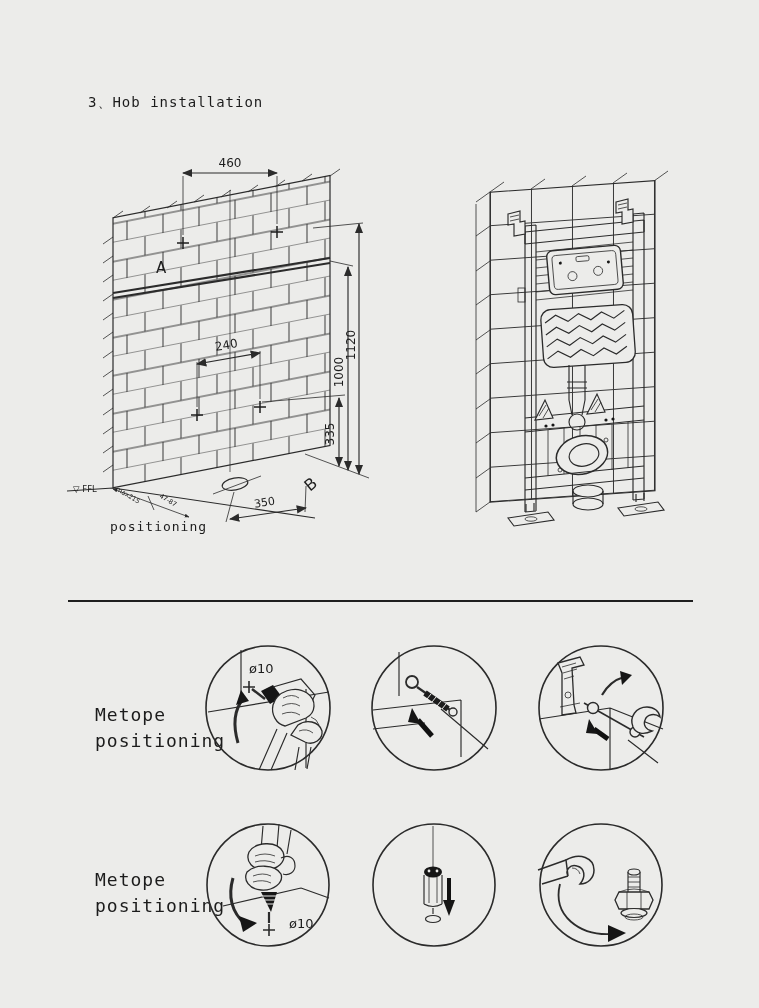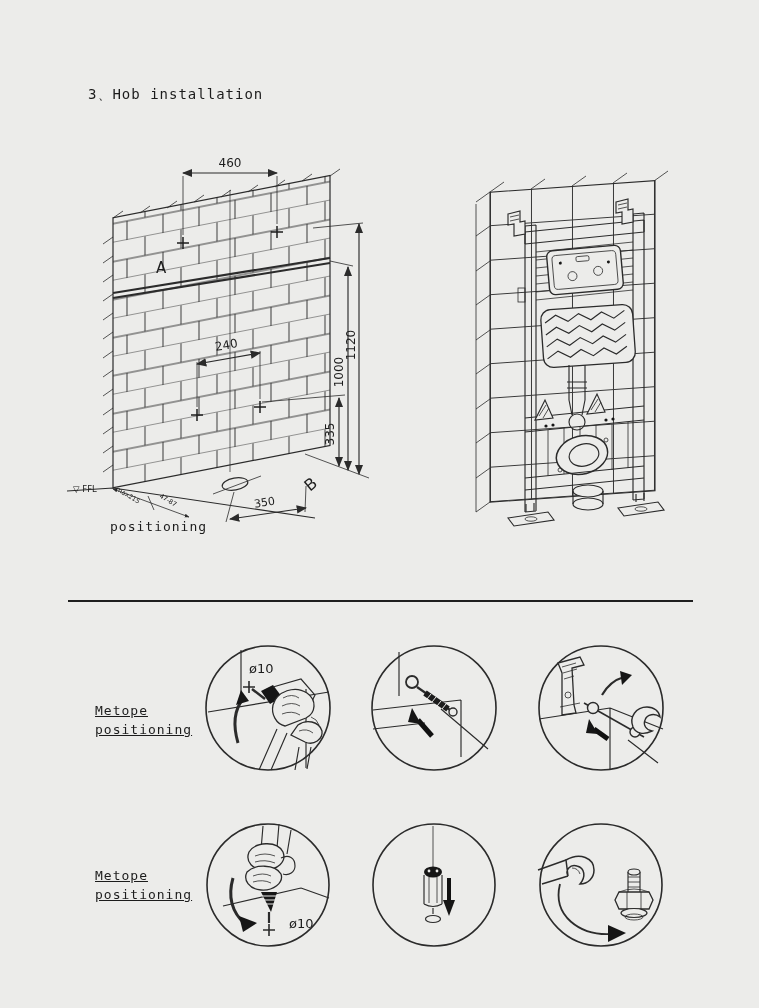--- a/index.html
+++ b/index.html
@@ -1,24 +1,24 @@
 <!DOCTYPE html>
 <html><head>
 <meta charset="utf-8">
 <style>
   html,body{margin:0;padding:0;}
   body{width:759px;height:1008px;background:#ececea;position:relative;overflow:hidden;
        font-family:"DejaVu Sans Mono",monospace;color:#1c1c1c;}
   .abs{position:absolute;}
-  #title{left:88px;top:86px;font-size:14px;letter-spacing:1px;}
+  #title{left:88px;top:94px;font-size:14px;letter-spacing:1px;}
   #wall-fig{left:55px;top:140px;}
   #frame-fig{left:450px;top:160px;}
   #wall-caption{left:110px;top:519px;font-size:13px;letter-spacing:1px;}
   #divider{left:68px;top:600px;width:625px;height:0;border-top:2px solid #1f1f1f;}
-  .row-label{left:95px;font-size:13px;line-height:1.45;white-space:pre-line;letter-spacing:1px;text-decoration:underline;}
+  .row-label{left:95px;font-size:18px;line-height:1.45;white-space:pre-line;letter-spacing:1px;}
   #label-r1{top:702px;}
   #label-r2{top:867px;}
   svg{display:block;}
   svg text{font-family:"DejaVu Sans",sans-serif;fill:#1d1d1d;}
   .ln{stroke:#2b2b2b;fill:none;}
   .thin{stroke-width:.8;}
   .med{stroke-width:1.15;}
   .thk{stroke-width:2.1;}
   .dk{fill:#161616;stroke:none;}
   .bgfill{fill:#ececea;}

